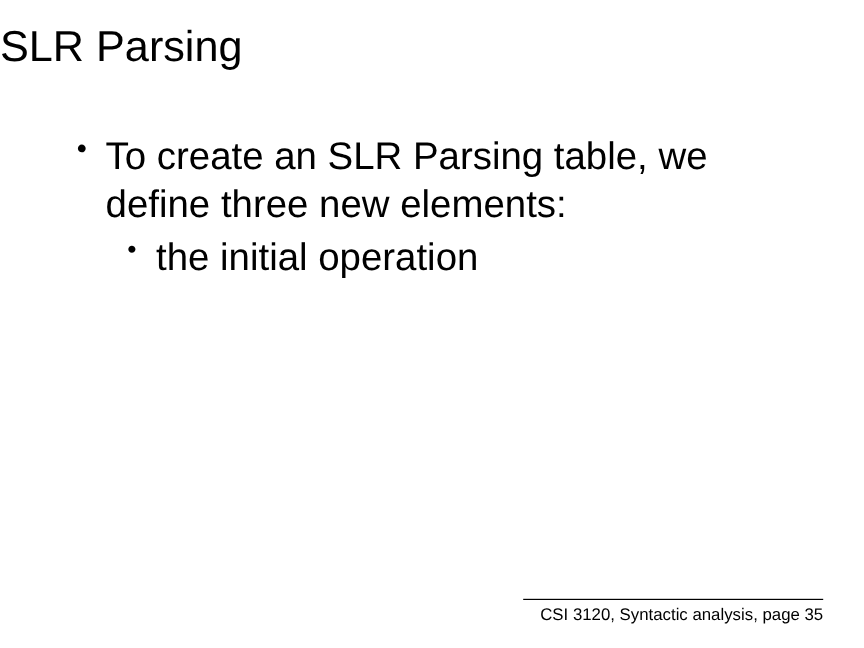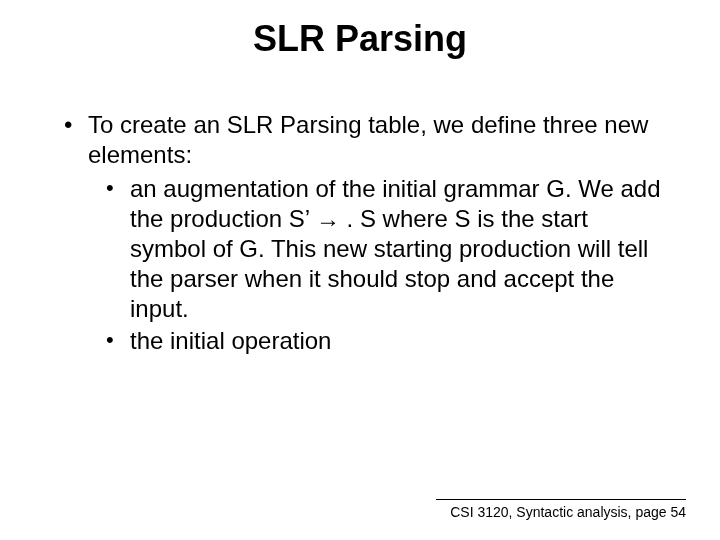--- a/index.html
+++ b/index.html
@@ -12,31 +12,30 @@
     color: #000;
     overflow: hidden;
   }
   .slide {
     position: relative;
     width: 720px;
     height: 540px;
     box-sizing: border-box;
   }
   .title {
-    text-align: center;
     font-size: 36px;
-    font-weight: bold;
+    font-weight: normal;
     padding-top: 18px;
   }
   .content {
     position: absolute;
     top: 110px;
     left: 60px;
     right: 50px;
-    font-size: 24px;
+    font-size: 32px;
     line-height: 1.25;
   }
   .b1 {
     position: relative;
     padding-left: 28px;
     margin-bottom: 4px;
   }
   .b1::before {
     content: "•";
     position: absolute;
@@ -77,25 +76,22 @@
 
 <div class="slide">
 
   <div class="title">SLR Parsing</div>
 
   <div class="content">
     <div class="b1">
       <span>To create an SLR Parsing table, we define three new elements:</span>
     </div>
     <div class="b2">
-      <span>an augmentation of the initial grammar G. We add the production S’ → . S where S is the start symbol of G. This new starting production will tell the parser when it should stop and accept the input.</span>
-    </div>
-    <div class="b2">
       <span>the initial operation</span>
     </div>
   </div>
 
   <div class="footer-wrap">
     <div class="footer-line"></div>
-    <div class="footer-text">CSI 3120, Syntactic analysis, page 54</div>
+    <div class="footer-text">CSI 3120, Syntactic analysis, page 35</div>
   </div>
 
 </div>
 
 </body></html>

